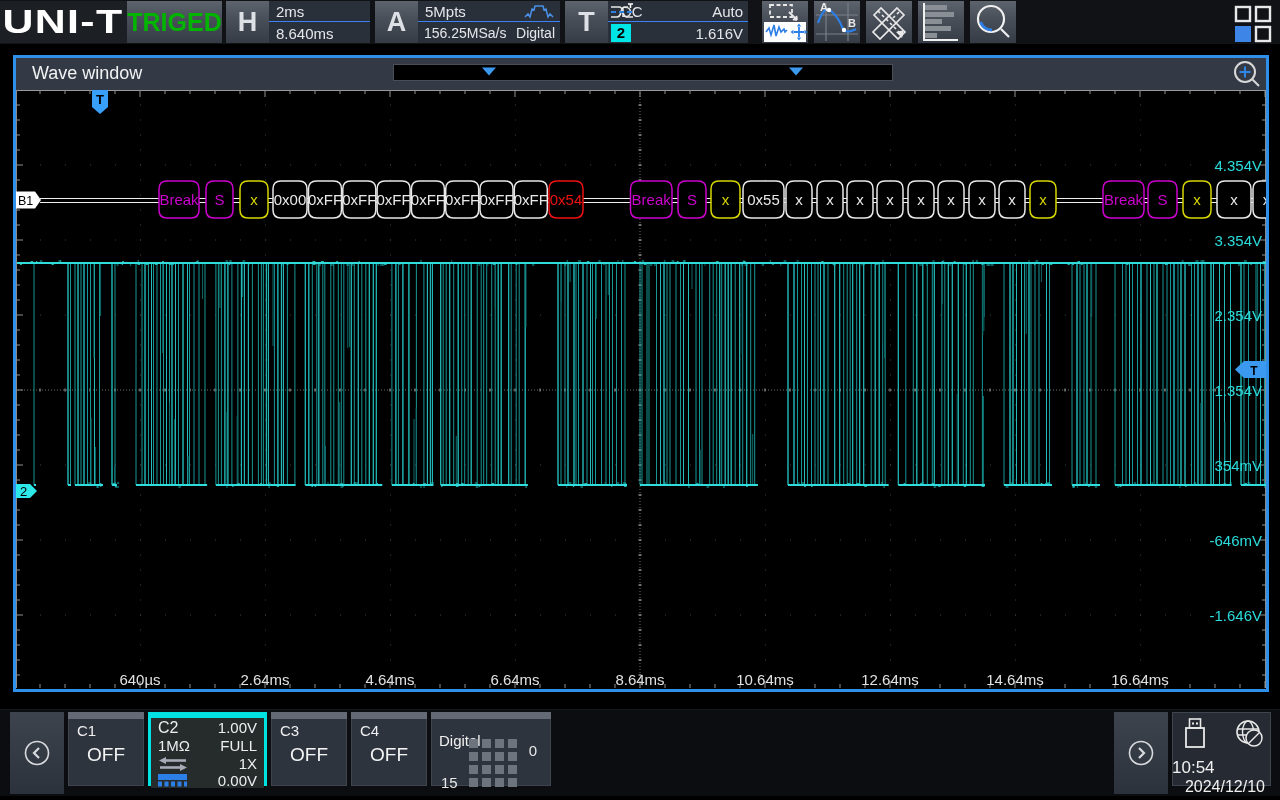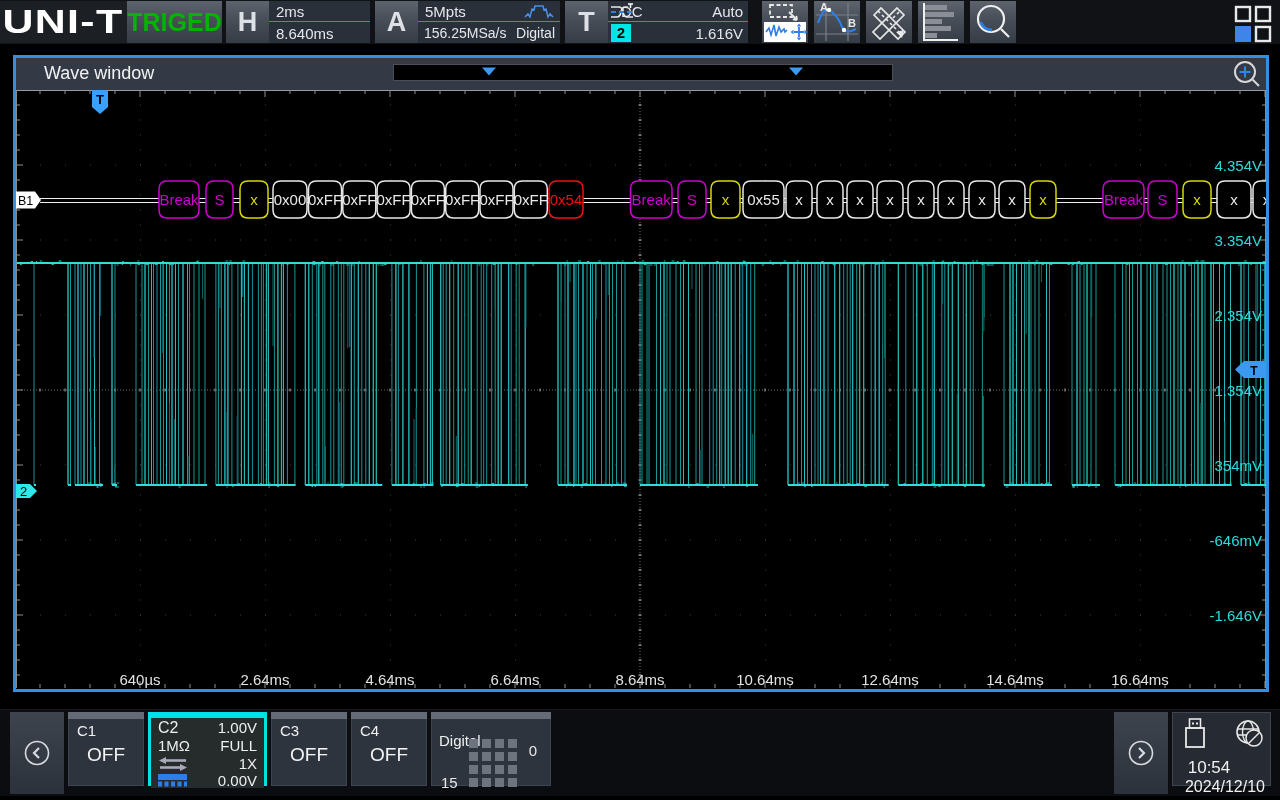--- a/index.html
+++ b/index.html
@@ -10,21 +10,21 @@
 .darkarea{position:absolute;top:1px;height:42px;background:#2a303a}
 .row1{position:absolute;left:0;right:0;top:0;height:21px;border-bottom:1px solid #3b82f6}
 .row2{position:absolute;left:0;right:0;bottom:0;height:20px}
 .ttxt{color:#e4e6ea;font-size:15px;line-height:21px}
 #logo{position:absolute;left:0;top:1px;width:126px;height:42px;background:#1c1f24;color:#fff;
  font-weight:bold;font-size:33px;text-align:center;line-height:41px;letter-spacing:1px;transform:scaleX(1.3);transform-origin:center}
 #triged{left:127px;width:95px;color:#00b400;font-weight:bold;font-size:25px;text-align:center;line-height:42px}
 .biglet{color:#dde0e5;font-size:27px;font-weight:bold;text-align:center;line-height:42px}
 #wavewin{position:absolute;left:13px;top:55px;width:1256px;height:637px;border:3px solid #3090e8;background:#000}
 #wtitle{position:absolute;left:0;top:0;width:1250px;height:32px;background:#333a46;color:#f2f2f2;
- font-size:18px;line-height:31px;padding-left:28px}
+ font-size:18px;line-height:31px;padding-left:16px}
 #recbar{position:absolute;left:377px;top:6px;width:500px;height:17px;background:#000;border:1px solid #4a4f57}
 #scope{position:absolute;left:0px;top:32px;width:1250px;height:599px}
 #botbar{position:absolute;left:0;top:709px;width:1280px;height:87px;background:#0b0d10;border-top:1px solid #16181c}
 .panel{position:absolute;top:2px;height:74px;background:#2e343e;box-shadow:inset 0 0 0 1px #3f454f}
 .topband{position:absolute;left:0;top:0;right:0;height:7px;background:#646a76}
 .chlbl{position:absolute;left:9px;top:9px;color:#f0f0f0;font-size:15px}
 .offlbl{position:absolute;left:0;right:0;top:32px;text-align:center;color:#f4f4f4;font-size:19px;font-weight:normal}
 .navbtn{position:absolute;top:2px;width:54px;height:82px;background:linear-gradient(#3e444e,#2c323c)}
 .crow{position:absolute;left:7px;right:7px;height:18px;color:#eceef0;font-size:15px}
 .cl{position:absolute;left:0;top:0}.cr{position:absolute;right:0;top:0}
@@ -313,16 +313,16 @@
   <rect x="7" y="4.5" width="2" height="2" fill="#e8e8e8"></rect>
         <rect x="11" y="4.5" width="2" height="2" fill="#e8e8e8"></rect>
  </svg>
  <svg class="abs" style="left:63px;top:7px" width="28" height="28" viewBox="0 0 28 28">
   <circle cx="13" cy="13" r="11" fill="none" stroke="#e8e8e8" stroke-width="1.6"></circle>
   <ellipse cx="13" cy="13" rx="5.5" ry="11" fill="none" stroke="#e8e8e8" stroke-width="1.4"></ellipse>
   <path d="M2,10 h22 M2,16 h22" stroke="#e8e8e8" stroke-width="1.4"></path>
   <circle cx="19" cy="19" r="8" fill="#262b33" stroke="#e8e8e8" stroke-width="1.5"></circle>
   <path d="M13.5,24.5 L24.5,13.5" stroke="#e8e8e8" stroke-width="1.5"></path>
  </svg>
- <div class="abs" style="left:0;top:46px;width:74px;text-align:center;color:#f0f0f0;font-size:17px">10:54</div>
+ <div class="abs" style="left:0;top:46px;width:74px;text-align:left;color:#f0f0f0;font-size:17px">10:54</div>
  <div class="abs" style="left:0;top:66px;width:93px;text-align:right;color:#f0f0f0;font-size:16px">2024/12/10</div>
 </div>
 </div>
 
 </body></html>

